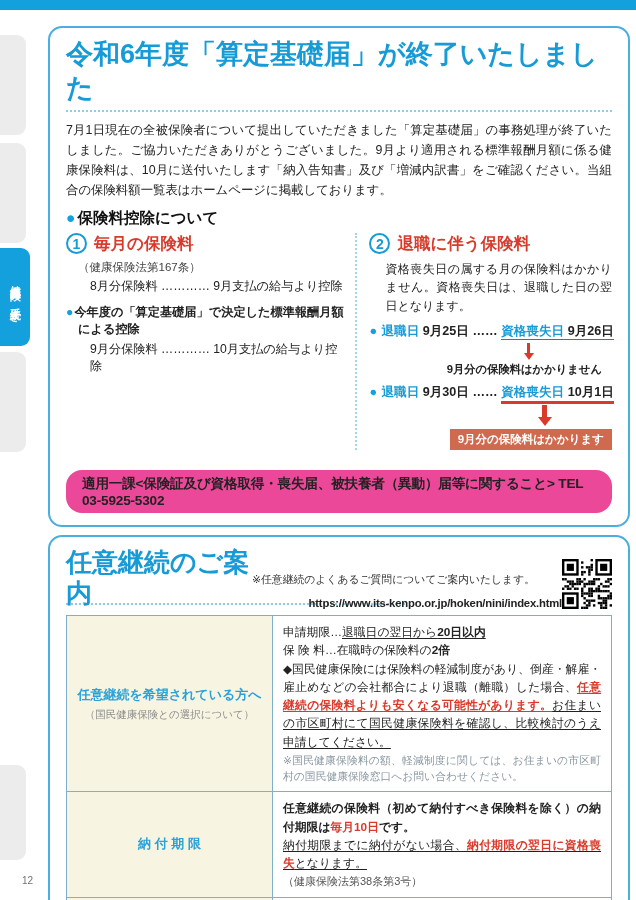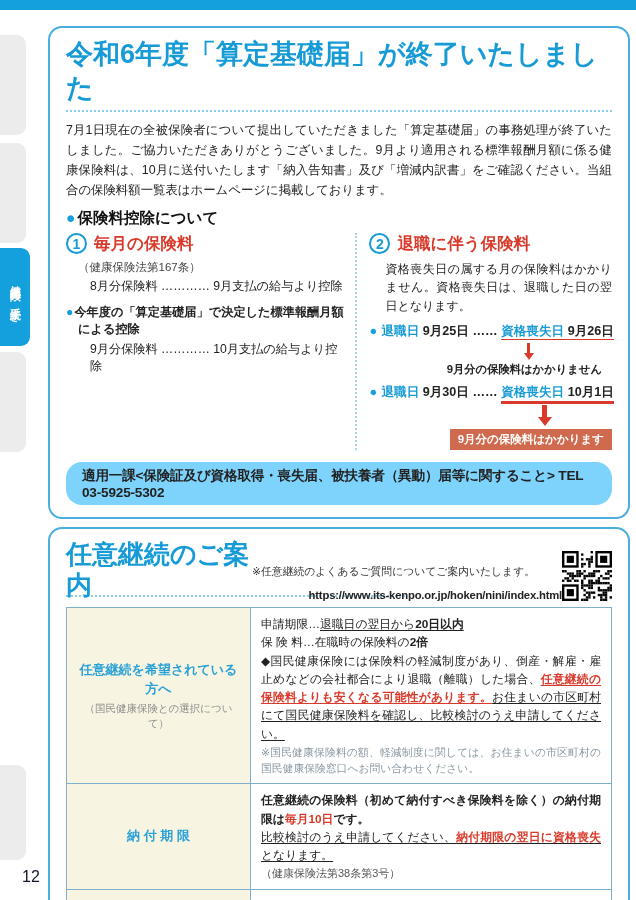--- a/index.html
+++ b/index.html
@@ -71,55 +71,55 @@
   .down-arrow .stem { width:3px; height:10px; background:#d93a2b; }
   .down-arrow .head { width:0; height:0; border-left:5px solid transparent; border-right:5px solid transparent; border-top:7px solid #d93a2b; }
   .down-arrow.big .stem { width:5px; height:12px; }
   .down-arrow.big .head { border-left:7px solid transparent; border-right:7px solid transparent; border-top:9px solid #d93a2b; }
 
   .ex-note { text-align:right; font-size:11.3px; font-weight:bold; margin-top:2px; padding-right:10px; }
   .badge-wrap { display:flex; justify-content:flex-end; margin-top:3px; }
   .badge { background:#d06a4e; color:#fff; font-size:11.5px; font-weight:bold; padding:3px 8px; }
 
   .telpill {
-    background:#7dd3fc; border-radius:16px; text-align:left;
-    font-size:13.6px; font-weight:bold; padding:5px 16px; margin-top:12px;
+    background:#ec4899; border-radius:16px; text-align:left;
+    font-size:13.6px; font-weight:bold; padding:5px 16px; margin-top:20px;
     letter-spacing:-0.2px;
   }
 
   
   .s2-head { display:flex; align-items:flex-end; }
   .s2-left { flex:1; }
   h2.sec-title2 { color:#169bd7; font-size:26px; font-weight:bold; line-height:1.2; }
   .s2-right { width:310px; padding-top:4px; }
   .s2-note { font-size:10.8px; color:#333; }
   .s2-url { font-size:11.3px; font-weight:bold; margin-top:10px; text-align:right; letter-spacing:-0.2px; }
   .s2-rule { border-bottom:2px dotted #8ecce9; margin-top:-6px; margin-bottom:10px; width:62%; }
   .qr { width:50px; height:50px; flex:0 0 auto; }
 
   
   .tbl { border:1.5px solid #7cb0cd; margin-top:2px; }
   .trow { display:flex; border-top:1.5px solid #7cb0cd; }
   .trow:first-child { border-top:none; }
   .th {
-    width:184px; background:#f8f4e2; border-right:1.5px solid #7cb0cd;
+    width:206px; background:#f8f4e2; border-right:1.5px solid #7cb0cd;
     display:flex; flex-direction:column; justify-content:center; align-items:center;
     text-align:center; padding:8px 8px;
   }
   .th .main { color:#2aa2d8; font-weight:bold; font-size:13px; line-height:1.45; }
   .th .sub { color:#8c8c8c; font-size:10.5px; line-height:1.4; margin-top:2px; }
   .td { flex:1; padding:7px 10px 7px 10px; font-size:11.8px; line-height:1.55; text-align:justify; }
 
   .red { color:#d93a2b; }
   .bold { font-weight:bold; }
   .ul { text-decoration:underline; text-underline-offset:2px; }
   .note-gray { color:#8a98a2; font-size:10.8px; line-height:1.45; margin-top:2px; }
   .lawsmall { color:#555; font-size:11px; margin-top:1px; }
 
-  .pagenum { position:absolute; left:22px; bottom:14px; font-size:16px; color:#0f172a; }
+  .pagenum { position:absolute; left:22px; bottom:14px; font-size:10px; color:#737373; }
 </style>
 </head>
 <body>
 
 <div class="topbar"></div>
 
 <div class="rail-tab" style="top:35px;height:100px;"></div>
 <div class="rail-tab" style="top:143px;height:100px;"></div>
 <div class="rail-tab active" style="top:248px;height:98px;">
   <span class="vtext">健康保険の手続き</span>
@@ -349,21 +349,21 @@
           <div class="note-gray">※国民健康保険料の額、軽減制度に関しては、お住まいの市区町村の国民健康保険窓口へお問い合わせください。</div>
         </div>
       </div>
 
       <div class="trow">
         <div class="th">
           <div class="main">納 付 期 限</div>
         </div>
         <div class="td">
           <div class="bold"><span>任意継続の保険料（初めて納付すべき保険料を除く）の納付期限は</span><span class="red">毎月10日</span><span>です。</span></div>
-          <div class="ul"><span>比較検討のうえ申請してください、</span><span class="red bold">納付期限の翌日に資格喪失</span><span>となります。</span></div>
+          <div class="ul"><span>納付期限までに納付がない場合、</span><span class="red bold">納付期限の翌日に資格喪失</span><span>となります。</span></div>
           <div class="lawsmall">（健康保険法第38条第3号）</div>
         </div>
       </div>
 
       <div class="trow">
         <div class="th">
           
         </div>
         <div class="td">
           <div>次のいずれかの方法で資格喪失が可能です。①の場合には、事前に書類の提出は必要ありません。</div>

